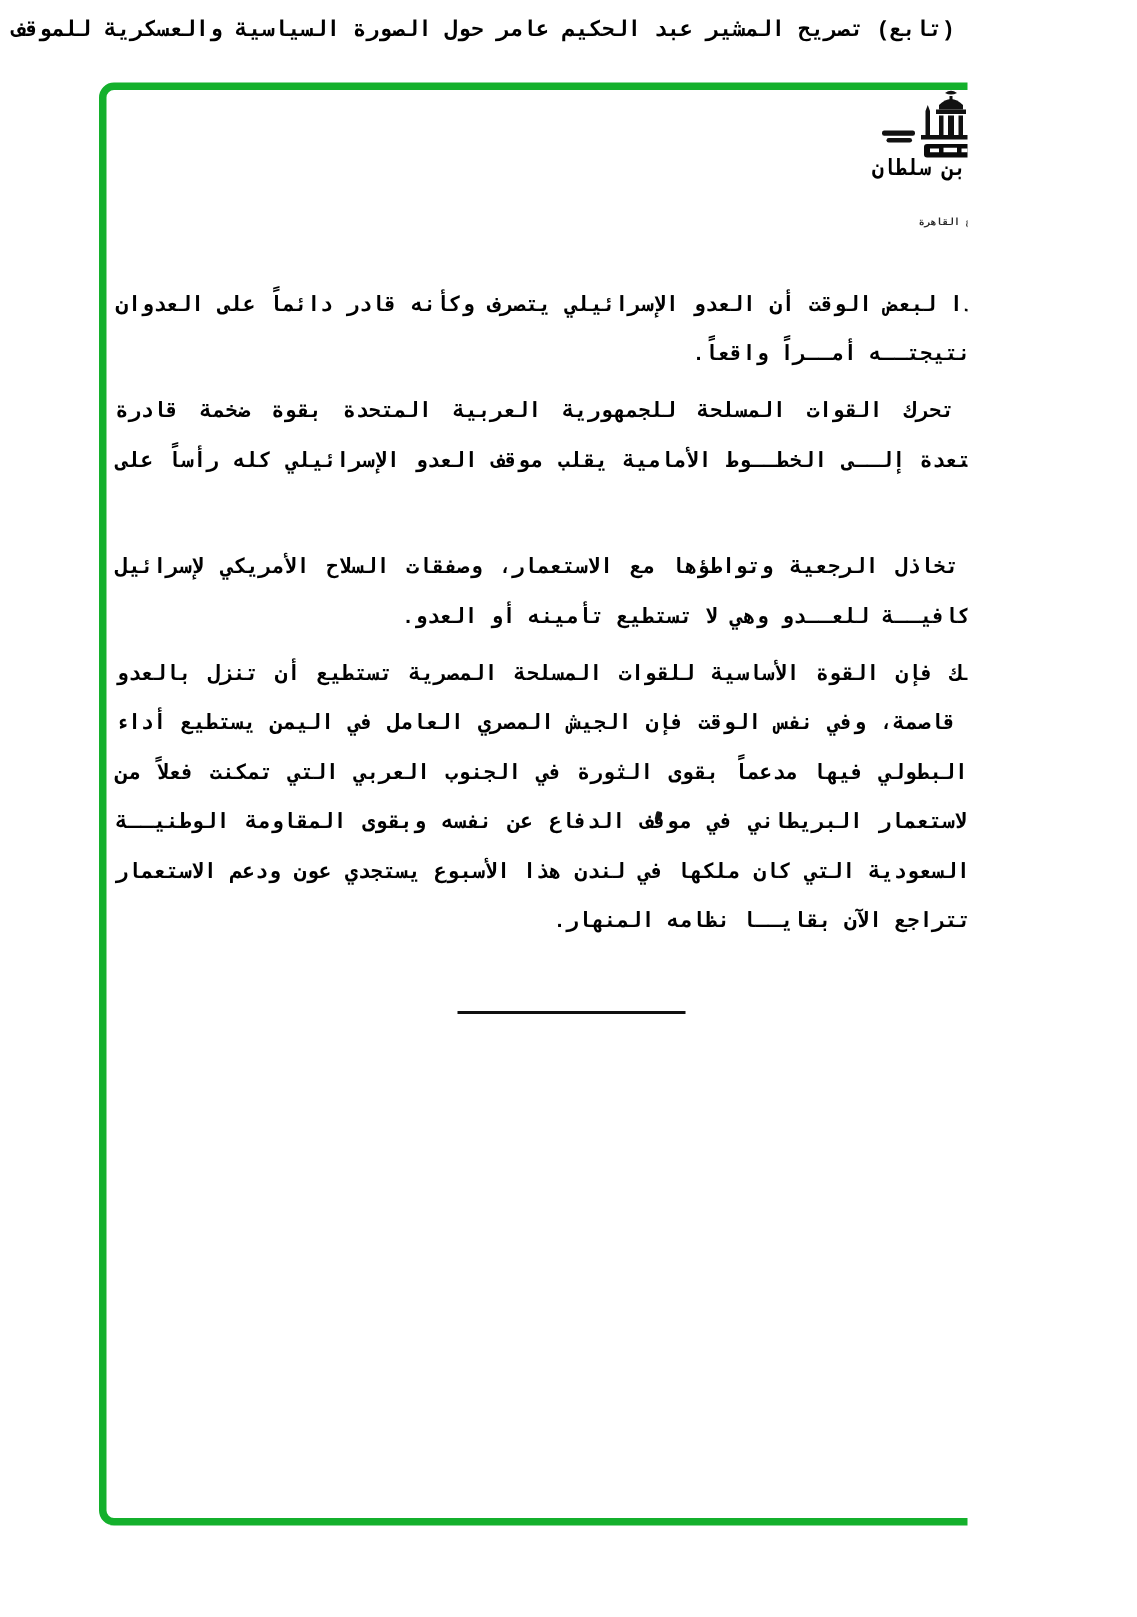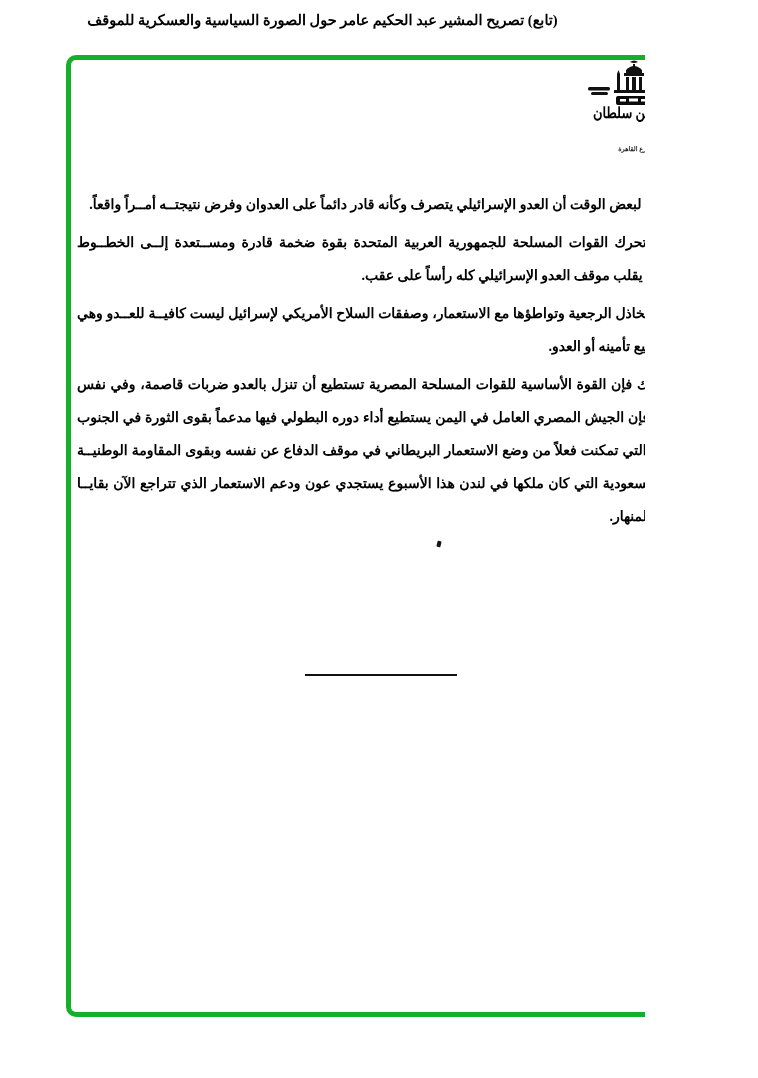--- a/index.html
+++ b/index.html
@@ -5,21 +5,21 @@
   :root{
     --green:#14b02c;
     --ink:#000000;
     --paper:#ffffff;
   }
   html,body{margin:0;padding:0;background:#ffffff;}
   .canvas{
     position:relative;
     width:645px;height:1078px;
     background:var(--paper);
-    font-family:Liberation Serif, serif;
+    font-family:Liberation Mono, monospace;
     color:var(--ink);
     overflow:hidden;
   }
   .page-header{
     position:absolute;
     top:12px;left:0;right:0;
     text-align:center;
     direction:rtl;
     font-weight:bold;
     font-size:14.5px;

